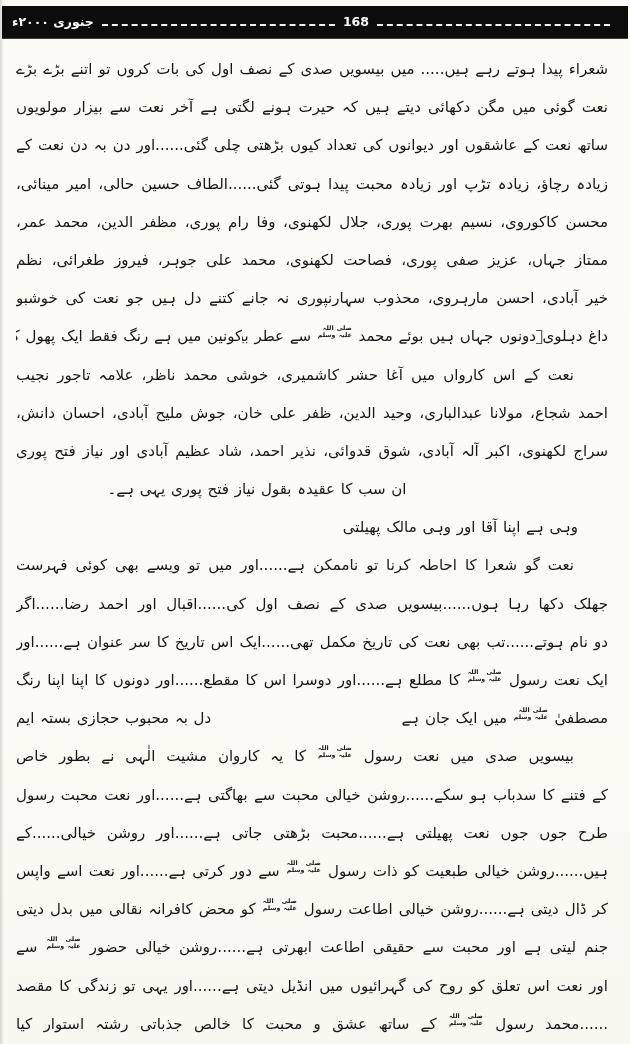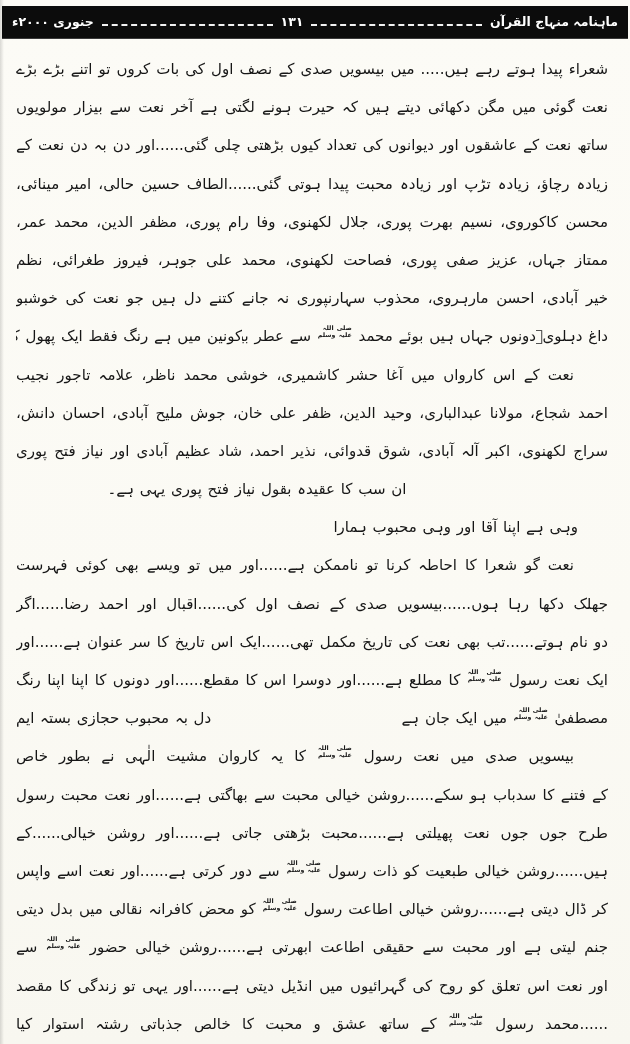--- a/index.html
+++ b/index.html
@@ -70,23 +70,22 @@
     background:linear-gradient(90deg,rgba(60,60,60,.18),rgba(0,0,0,0));
   }
 </style>
 </head>
 <body>
 
 <div class="page">
   <div class="edge"></div>
 
   <div class="header-bar">
-    <span class="txt">ماہنامہ منہاج القرآن</span>
     <span class="dash"></span>
-    <span class="txt">۱۳۱</span>
+    <span class="txt">168</span>
     <span class="dash"></span>
     <span class="txt">جنوری ۲۰۰۰ء</span>
   </div>
 
   <div class="content">
       <div class="line prose">شعراء پیدا ہوتے رہے ہیں..... میں بیسویں صدی کے نصف اول کی بات کروں تو اتنے بڑے بڑے قد آور شعراء</div>
       <div class="line prose">نعت گوئی میں مگن دکھائی دیتے ہیں کہ حیرت ہونے لگتی ہے آخر نعت سے بیزار مولویوں کی تعداد پڑھنے کے ساتھ</div>
       <div class="line prose">ساتھ نعت کے عاشقوں اور دیوانوں کی تعداد کیوں بڑھتی چلی گئی......اور دن بہ دن نعت کے لہجے میں زیادہ گھلاوٹ</div>
       <div class="line prose">زیادہ رچاؤ، زیادہ تڑپ اور زیادہ محبت پیدا ہوتی گئی......الطاف حسین حالی، امیر مینائی، حسن رضا بریلوی، ذکی دہلوی،</div>
       <div class="line prose">محسن کاکوروی، نسیم بھرت پوری، جلال لکھنوی، وفا رام پوری، مظفر الدین، محمد عمر، تسلیم لکھنوی، رعب انصاری،</div>
@@ -95,21 +94,21 @@
       <div class="line verse">
         <span class="seg attribution">داغ دہلویؔ</span>
         <span class="seg hemistich">دونوں جہاں ہیں بوئے محمد <span class="saw"><div>صلی اللہ</div><div>علیہ وسلم</div></span> سے عطر بیز</span>
         <span class="seg hemistich">کونین میں ہے رنگ فقط ایک پھول کا</span>
       </div>
       <div class="line prose indent">نعت کے اس کارواں میں آغا حشر کاشمیری، خوشی محمد ناظر، علامہ تاجور نجیب آبادی، شبلی نعمانی، حکیم</div>
       <div class="line prose">احمد شجاع، مولانا عبدالباری، وحید الدین، ظفر علی خان، جوش ملیح آبادی، احسان دانش، سید آل رضا، جگر مراد آبادی</div>
       <div class="line prose">سراج لکھنوی، اکبر آلہ آبادی، شوق قدوائی، نذیر احمد، شاد عظیم آبادی اور نیاز فتح پوری جیسے لوگ شامل ہیں......اور</div>
       <div class="line prose short-center">ان سب کا عقیدہ بقول نیاز فتح پوری یہی ہے۔</div>
       <div class="line verse pad2">
-        <span class="seg hemistich">وہی ہے اپنا آقا اور وہی محبوب ہمارا</span>
+        <span class="seg hemistich">وہی ہے اپنا آقا اور وہی مالک پھیلتی</span>
       </div>
       <div class="line prose indent">نعت گو شعرا کا احاطہ کرنا تو ناممکن ہے......اور میں تو ویسے بھی کوئی فہرست نہیں پیش کر رہا......بس ایک</div>
       <div class="line prose">جھلک دکھا رہا ہوں......بیسویں صدی کے نصف اول کی......اقبال اور احمد رضا......اگر بیسویں صدی میں صرف یہی</div>
       <div class="line prose">دو نام ہوتے......تب بھی نعت کی تاریخ مکمل تھی......ایک اس تاریخ کا سر عنوان ہے......اور دوسرا حرف آخر......</div>
       <div class="line prose">ایک نعت رسول <span class="saw"><div>صلی اللہ</div><div>علیہ وسلم</div></span> کا مطلع ہے......اور دوسرا اس کا مقطع......اور دونوں کا اپنا اپنا رنگ ہے......اور دونوں عشق</div>
       <div class="line verse">
         <span class="seg prose">مصطفیٰ <span class="saw"><div>صلی اللہ</div><div>علیہ وسلم</div></span> میں ایک جان ہے</span>
         <span class="seg hemistich">دل بہ محبوب حجازی بستہ ایم</span>
       </div>
       <div class="line prose indent">بیسویں صدی میں نعت رسول <span class="saw"><div>صلی اللہ</div><div>علیہ وسلم</div></span> کا یہ کاروان مشیت الٰہی نے بطور خاص اٹھایا......تاکہ روشن خیالی</div>

